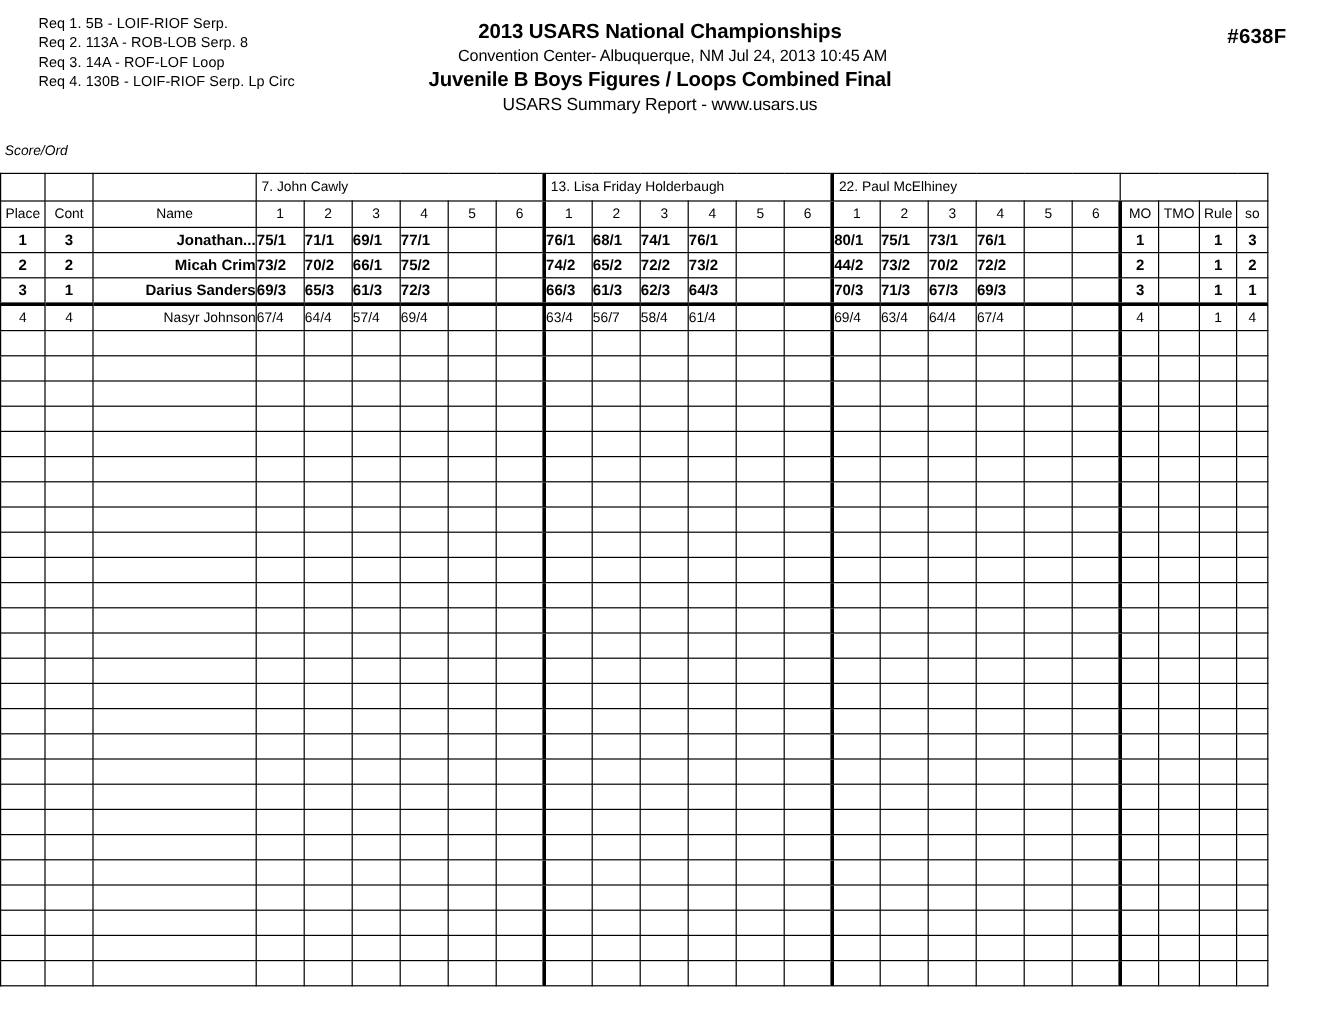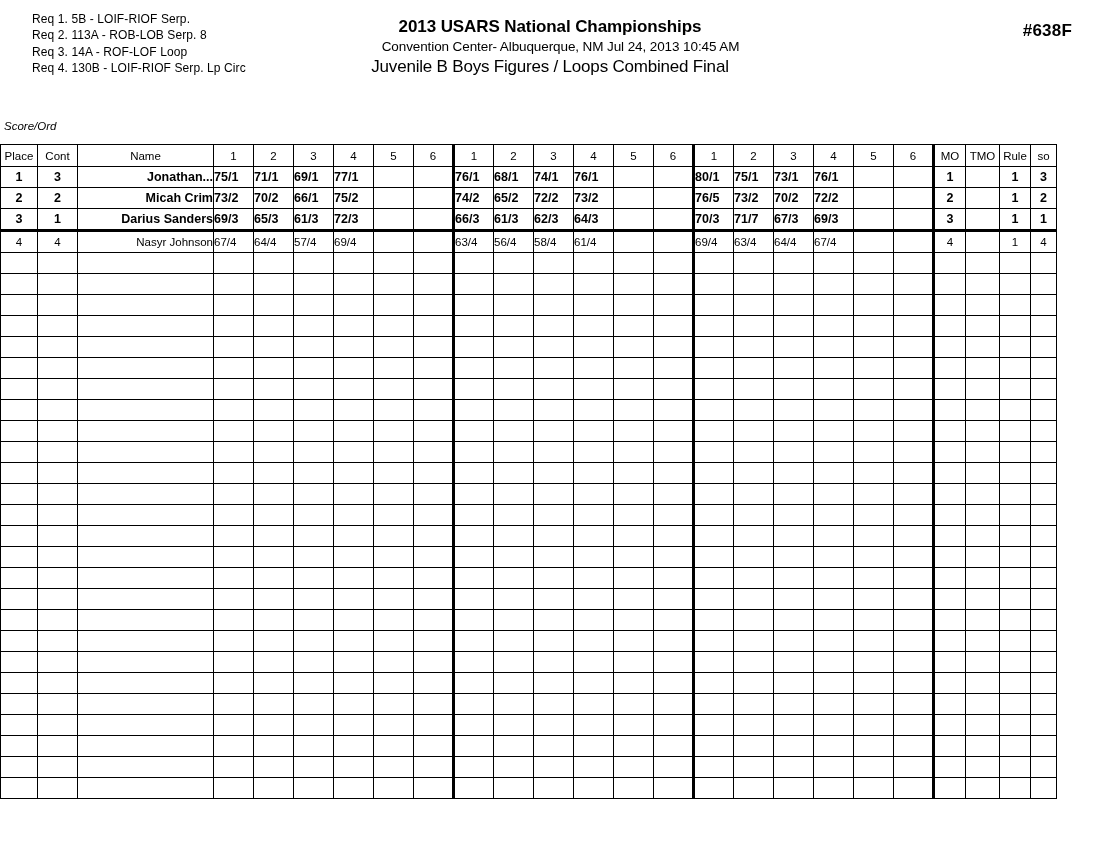--- a/index.html
+++ b/index.html
@@ -51,21 +51,21 @@
     line-height: 20px;
   }
   .title-venue {
     font-size: 13.5px;
     line-height: 19px;
     letter-spacing: -0.1px;
     margin-left: 21px;
   }
   .title-event {
     font-size: 17px;
-    font-weight: normal;
+    font-weight: bold;
     line-height: 22px;
     letter-spacing: -0.2px;
   }
   .title-report {
     font-size: 14.5px;
     line-height: 20px;
     letter-spacing: -0.1px;
   }
 
   .event-code {
@@ -177,20 +177,21 @@
     <div class="req-line">Req  1.  5B - LOIF-RIOF Serp.</div>
     <div class="req-line">Req  2.  113A - ROB-LOB Serp. 8</div>
     <div class="req-line">Req  3.  14A - ROF-LOF Loop</div>
     <div class="req-line">Req  4.  130B - LOIF-RIOF Serp. Lp Circ</div>
   </div>
 
   <div class="title-stack">
     <div class="title-main">2013 USARS National Championships</div>
     <div class="title-venue">Convention Center- Albuquerque, NM  Jul 24, 2013  10:45 AM</div>
     <div class="title-event">Juvenile B Boys Figures / Loops Combined Final</div>
+    <div class="title-report">USARS Summary Report - www.usars.us</div>
   </div>
 
   <div class="event-code">#638F</div>
 </div>
 
 <div class="sheet">
 
   <div class="score-ord-label">Score/Ord</div>
 
   <table class="grid">
@@ -217,20 +218,29 @@
         <col style="width:40px">
         <col style="width:40px">
       <col style="width:32px">
         <col style="width:34px">
         <col style="width:31px">
         <col style="width:26px">
     </colgroup>
 
     <tbody id="tbody-main">
 
+      <tr class="judge-head">
+        <td class="jh-blank"></td>
+        <td class="jh-blank"></td>
+        <td class="jh-blank"></td>
+        <td class="jh-name" colspan="6">7.  John Cawly</td>
+        <td class="jh-name sep-l" colspan="6">13.  Lisa Friday Holderbaugh</td>
+        <td class="jh-name sep-l" colspan="6">22.  Paul McElhiney</td>
+        <td class="jh-tail" colspan="4"></td>
+      </tr>
 
       <tr class="col-head">
         <td class="h-left">Place</td>
         <td class="h-left">Cont</td>
         <td class="h-left">Name</td>
 
         <td>1</td>
         <td>2</td>
         <td>3</td>
         <td>4</td>
@@ -293,21 +303,21 @@
           <td class="c-score">66/1</td>
           <td class="c-score">75/2</td>
           <td class="c-score"></td>
           <td class="c-score"></td>
           <td class="c-score sep-l">74/2</td>
           <td class="c-score">65/2</td>
           <td class="c-score">72/2</td>
           <td class="c-score">73/2</td>
           <td class="c-score"></td>
           <td class="c-score"></td>
-          <td class="c-score sep-l">76/5</td>
+          <td class="c-score sep-l">44/2</td>
           <td class="c-score">73/2</td>
           <td class="c-score">70/2</td>
           <td class="c-score">72/2</td>
           <td class="c-score"></td>
           <td class="c-score"></td>
           <td class="c-tail sep-l">2</td>
           <td class="c-tail"></td>
           <td class="c-tail">1</td>
           <td class="c-tail">2</td>
         </tr>
@@ -321,42 +331,42 @@
           <td class="c-score">72/3</td>
           <td class="c-score"></td>
           <td class="c-score"></td>
           <td class="c-score sep-l">66/3</td>
           <td class="c-score">61/3</td>
           <td class="c-score">62/3</td>
           <td class="c-score">64/3</td>
           <td class="c-score"></td>
           <td class="c-score"></td>
           <td class="c-score sep-l">70/3</td>
-          <td class="c-score">71/7</td>
+          <td class="c-score">71/3</td>
           <td class="c-score">67/3</td>
           <td class="c-score">69/3</td>
           <td class="c-score"></td>
           <td class="c-score"></td>
           <td class="c-tail sep-l">3</td>
           <td class="c-tail"></td>
           <td class="c-tail">1</td>
           <td class="c-tail">1</td>
         </tr>
         <tr class="r-plain">
           <td class="c-place">4</td>
           <td class="c-cont">4</td>
           <td class="c-name">Nasyr Johnson</td>
           <td class="c-score">67/4</td>
           <td class="c-score">64/4</td>
           <td class="c-score">57/4</td>
           <td class="c-score">69/4</td>
           <td class="c-score"></td>
           <td class="c-score"></td>
           <td class="c-score sep-l">63/4</td>
-          <td class="c-score">56/4</td>
+          <td class="c-score">56/7</td>
           <td class="c-score">58/4</td>
           <td class="c-score">61/4</td>
           <td class="c-score"></td>
           <td class="c-score"></td>
           <td class="c-score sep-l">69/4</td>
           <td class="c-score">63/4</td>
           <td class="c-score">64/4</td>
           <td class="c-score">67/4</td>
           <td class="c-score"></td>
           <td class="c-score"></td>

